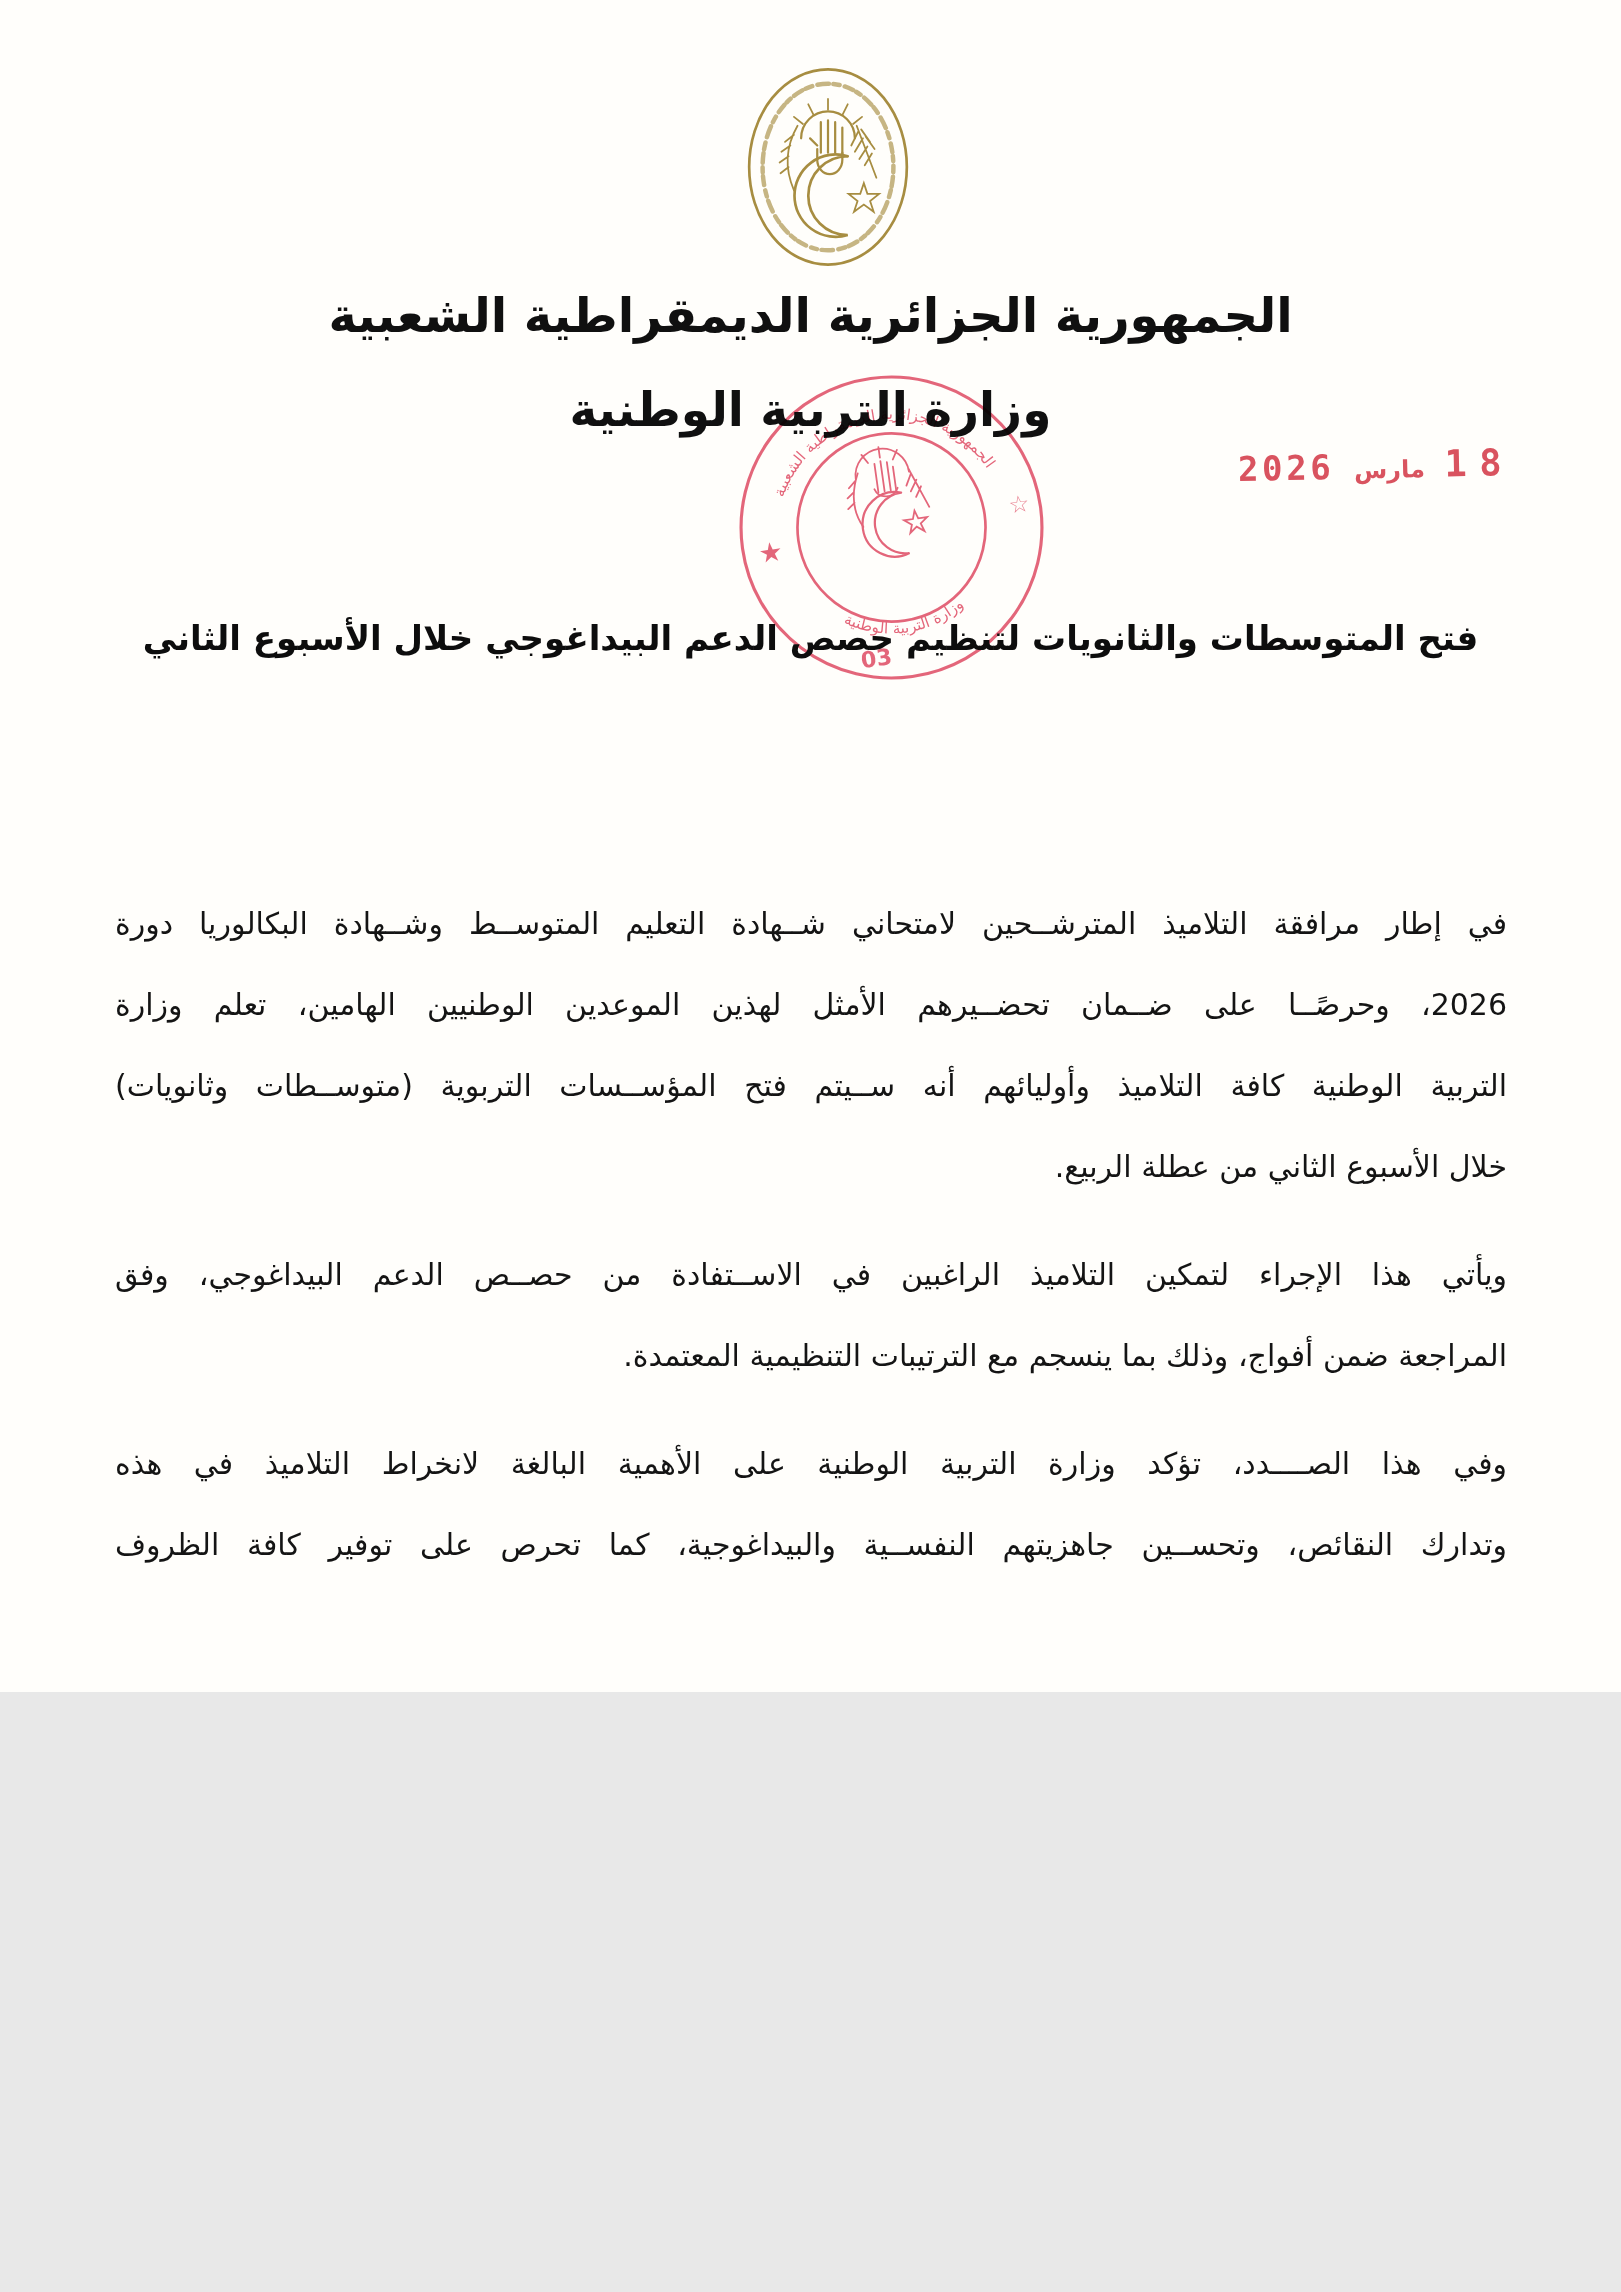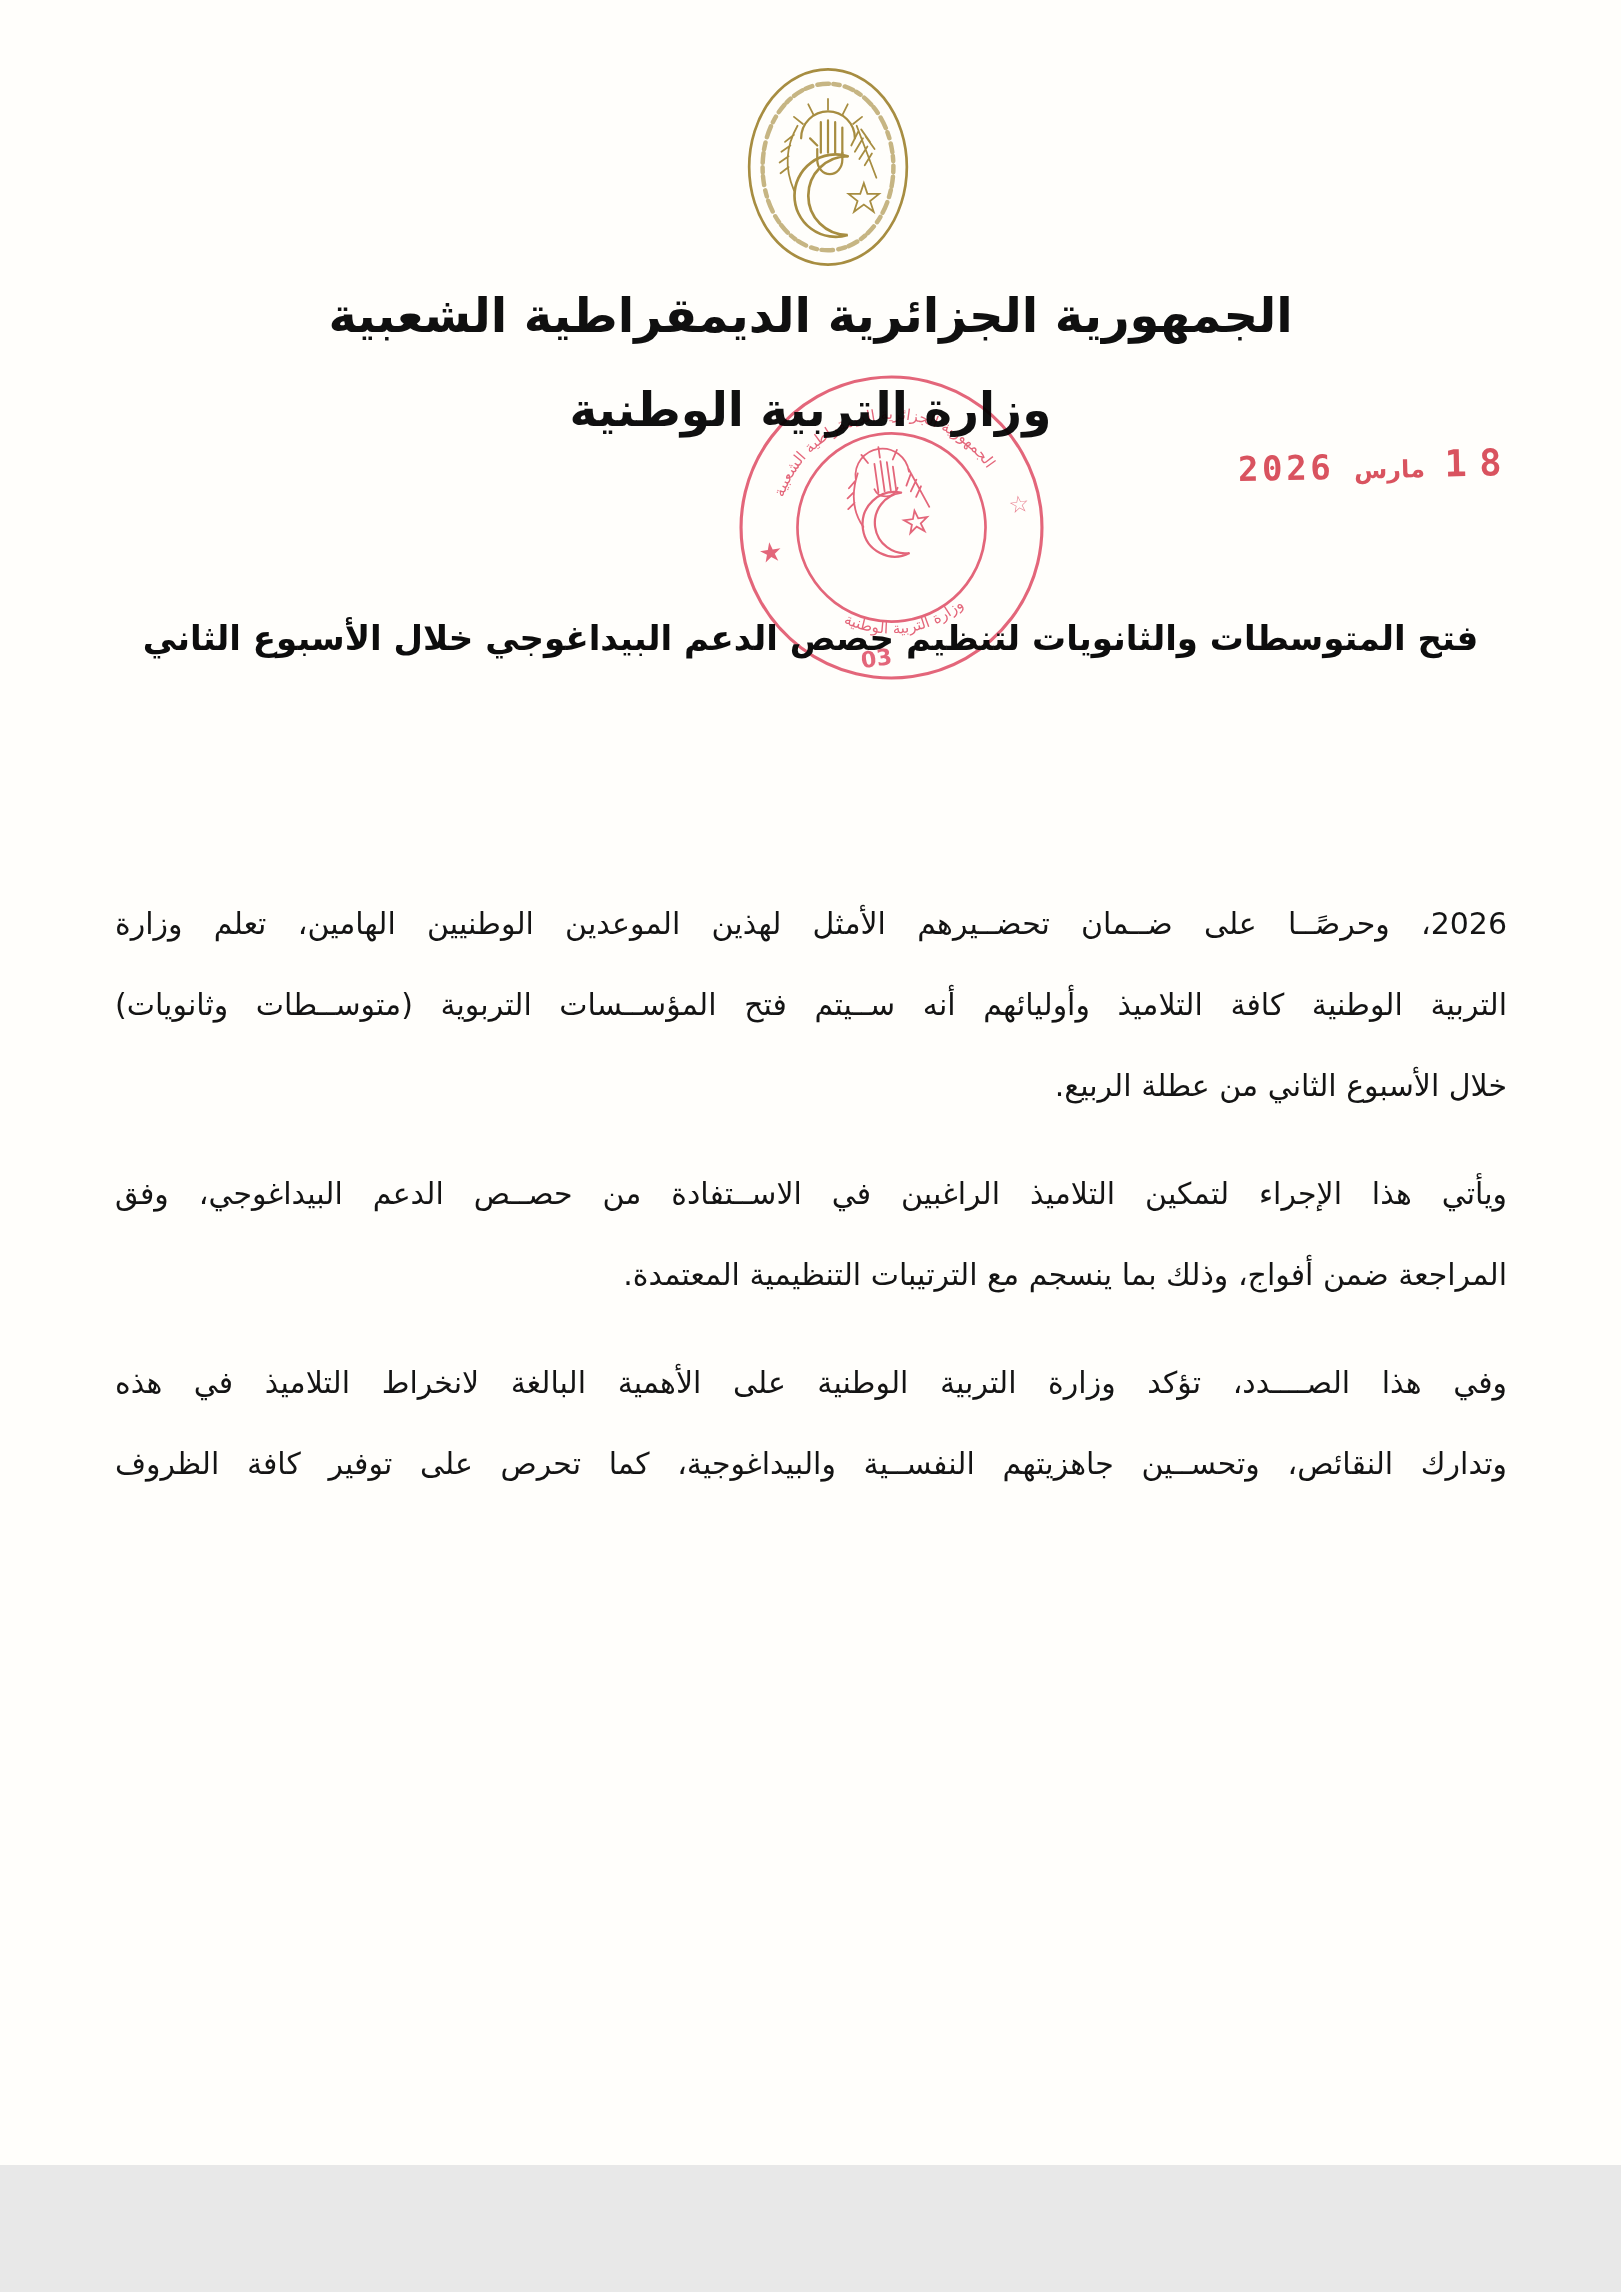--- a/index.html
+++ b/index.html
@@ -1,18 +1,18 @@
 <!DOCTYPE html>
 <html lang="ar" style="--ink: #161616; --emblem-gold: #a08432; --stamp-red: #e0516a; --date-red: #d64552;font-size:14.3px"><head>
 <meta charset="utf-8">
 <style>
   html,body{margin:0;padding:0;background:#e8e8e8;}
   .page{
     position:relative;
-    width:1621px;height:2165px;
+    width:1621px;height:1692px;
     background:#fffefb;
     overflow:hidden;
     font-family:"DejaVu Sans", sans-serif;
     color:var(--ink,#161616);
   }
   
   .emblem{position:absolute;left:742px;top:63px;width:172px;height:208px;}
   .hdr{position:absolute;left:0;width:100%;text-align:center;direction:rtl;font-weight:bold;color:#101010;}
   .hdr.h1{top:287px;font-size:48px;letter-spacing:0.9px;}
   .hdr.h2{top:382px;font-size:47px;}
@@ -119,20 +119,21 @@
       </g>
 
       <text x="140" y="328" font-size="25" font-weight="bold" text-anchor="middle" style="fill:var(--stamp-red,#e0516a);stroke:none">03</text>
     </g>
   </svg>
 
   <div class="title-line t1">فتح المتوسطات والثانويات لتنظيم حصص الدعم البيداغوجي خلال الأسبوع الثاني</div>
 
   <div class="body-text">
     <div class="para">
+      <div class="bl">في إطار مرافقة التلاميذ المترشــحين لامتحاني شــهادة التعليم المتوســط وشــهادة البكالوريا دورة</div>
       <div class="bl">2026، وحرصًــا على ضــمان تحضــيرهم الأمثل لهذين الموعدين الوطنيين الهامين، تعلم وزارة</div>
       <div class="bl">التربية الوطنية كافة التلاميذ وأوليائهم أنه ســيتم فتح المؤســسات التربوية (متوســطات وثانويات)</div>
       <div class="bl end">خلال الأسبوع الثاني من عطلة الربيع.</div>
     </div>
     <div class="para">
       <div class="bl">ويأتي هذا الإجراء لتمكين التلاميذ الراغبين في الاســتفادة من حصــص الدعم البيداغوجي، وفق</div>
       <div class="bl end">المراجعة ضمن أفواج، وذلك بما ينسجم مع الترتيبات التنظيمية المعتمدة.</div>
     </div>
     <div class="para">
       <div class="bl">وفي هذا الصــــدد، تؤكد وزارة التربية الوطنية على الأهمية البالغة لانخراط التلاميذ في هذه</div>

